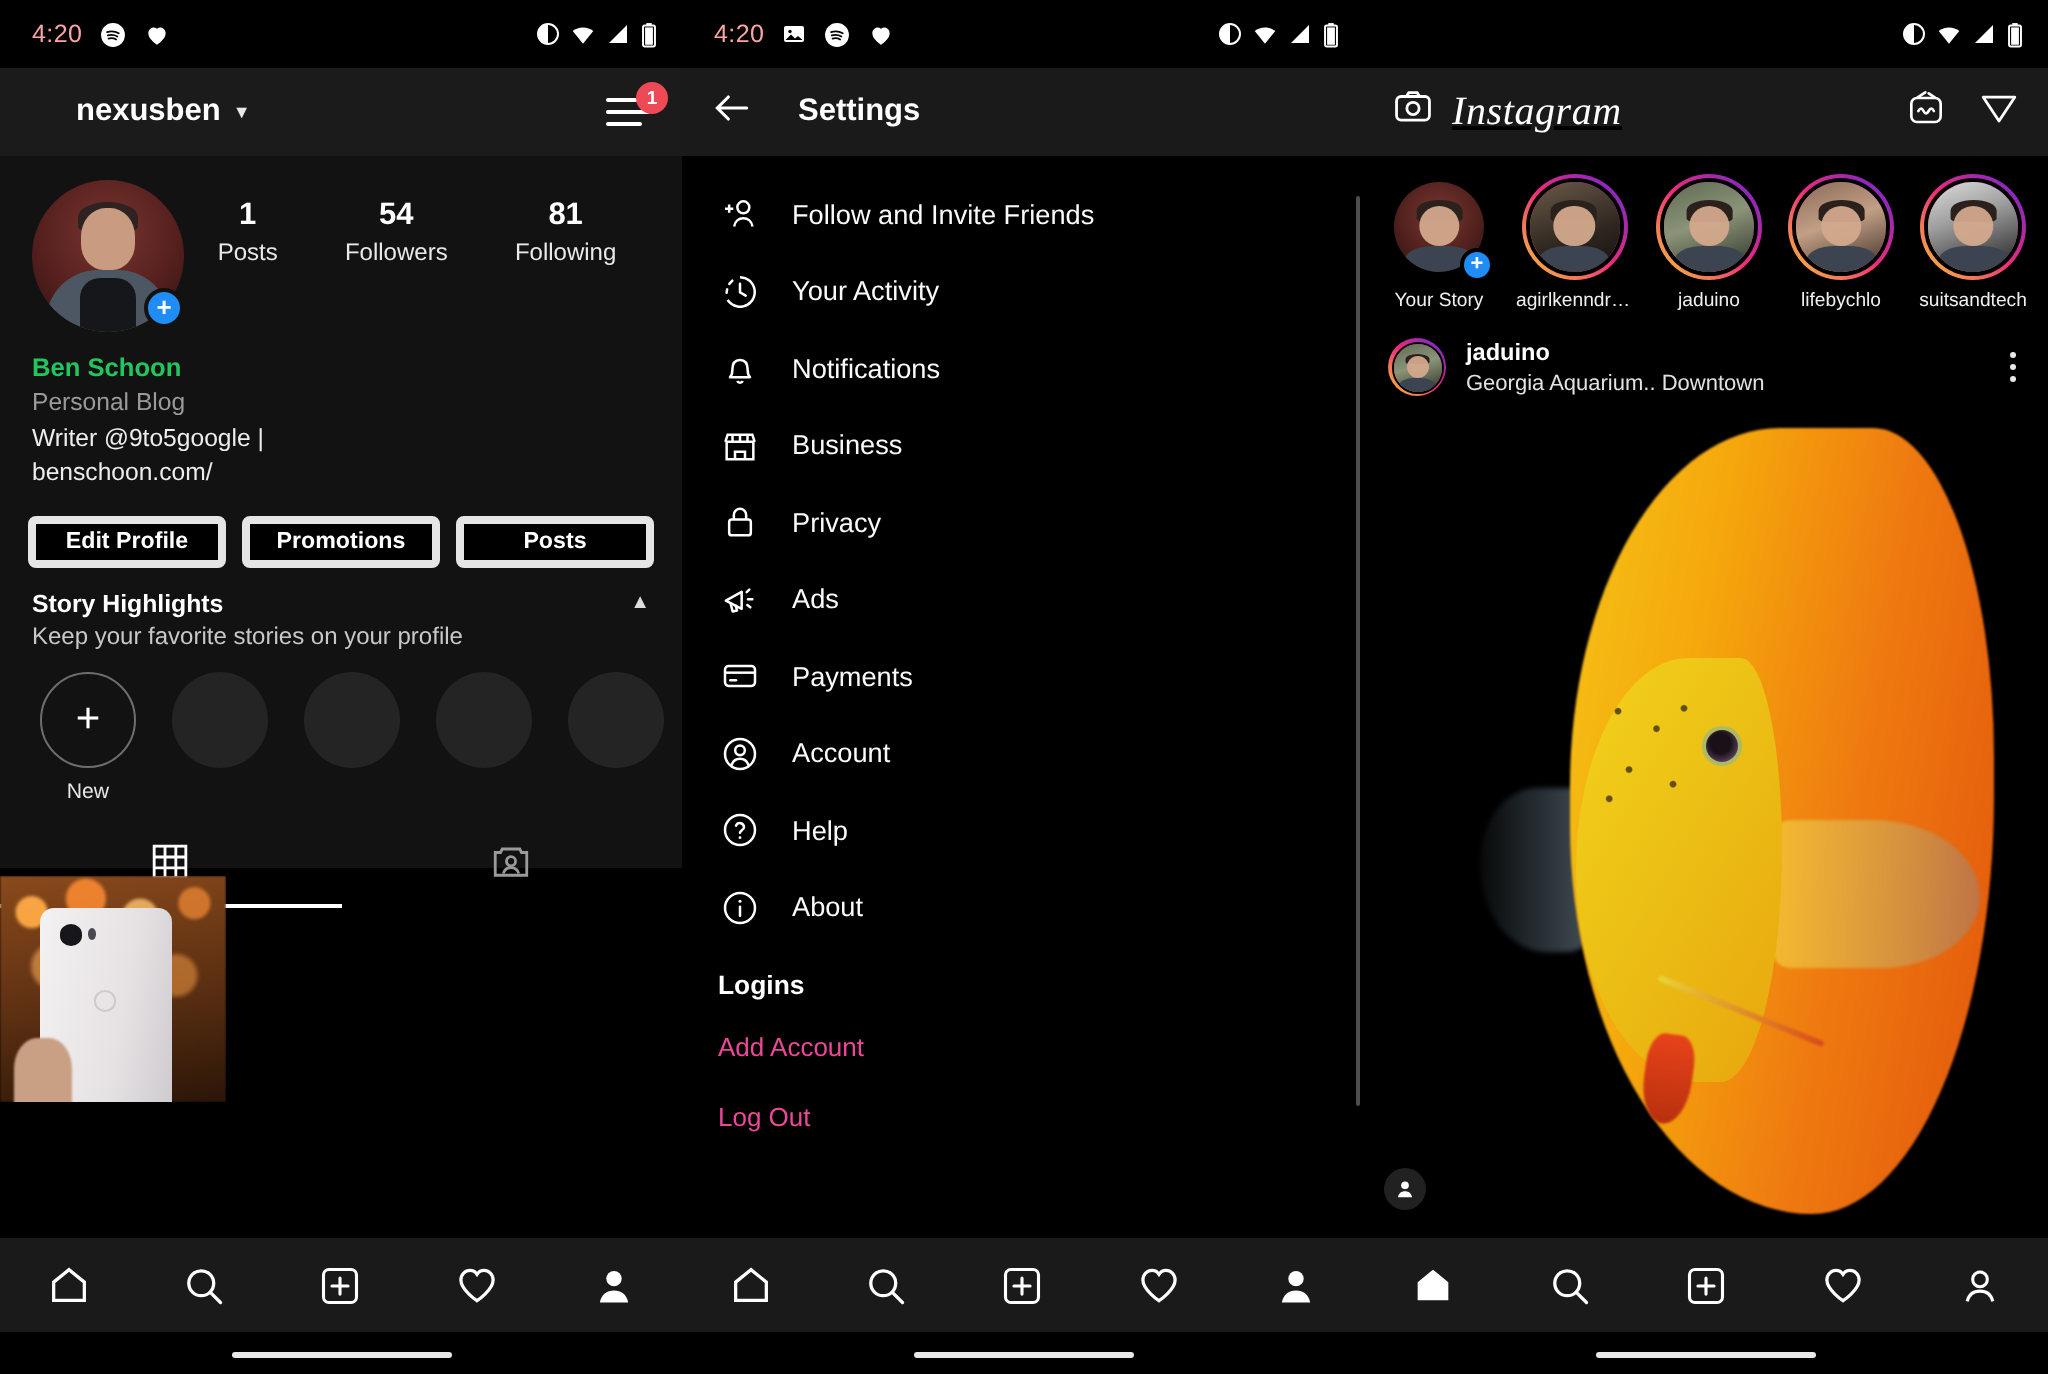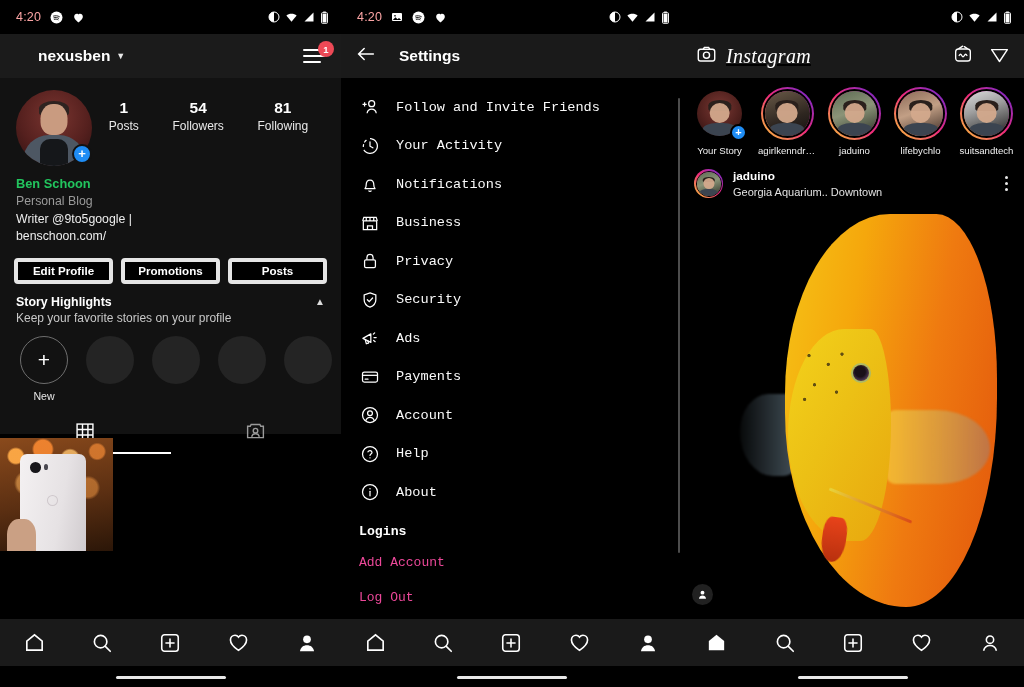--- a/index.html
+++ b/index.html
@@ -120,21 +120,21 @@
              border-radius: 50%; background: #17161a; }
   .pix-flash { position: absolute; left: 36%; top: 10%; width: 6%; height: 5.5%;
                border-radius: 50%; background: #4a4850; }
   .pix-fp { position: absolute; left: 40%; top: 40%; width: 17%; height: 10%;
             border-radius: 50%; border: 1.5px solid #cfc8cc; }
   .finger { position: absolute; left: 6%; bottom: -6%; width: 26%; height: 34%;
             background: #caa084; border-radius: 40% 40% 10% 10%; filter: blur(.6px); }
 
   
   .set-title { font-size: 15.5px; font-weight: 700; color: #fff; margin-left: 22px; }
-  .set-list { padding-top: 10px; font-family: Liberation Mono, monospace; }
+  .set-list { padding-top: 10px; }
   .set-item { display: flex; align-items: center; height: 38.5px; padding: 0 18px; }
   .set-item .lbl { font-size: 13.6px; color: #fafafa; margin-left: 16px; }
   .set-icon { width: 21px; height: 21px; flex: none; display: flex;
               align-items: center; justify-content: center; }
   .set-section { font-size: 13.2px; font-weight: 700; color: #fff; padding: 12px 18px 6px 18px; }
   .set-link { font-size: 13px; color: #ec4899; padding: 10px 18px; }
   .scrollbar { position: absolute; right: 2px; top: 98px; width: 2px; height: 455px;
                background: #4d4d4d; border-radius: 1px; }
 
   
@@ -534,29 +534,20 @@
           <svg width="20" height="20" viewBox="0 0 24 24" fill="none" stroke="#fff" stroke-width="1.5">
               <rect x="5.5" y="10.5" width="13" height="9.5" rx="1.6"></rect>
               <path d="M8.3 10.5V7.8a3.7 3.7 0 017.4 0v2.7"></path>
             </svg>
         </span>
         <span class="lbl">Privacy</span>
       </div>
       <div class="set-item">
         <span class="set-icon">
           <svg width="20" height="20" viewBox="0 0 24 24" fill="none" stroke="#fff" stroke-width="1.5">
-              <path d="M12 3.4l7 2.6v5.6c0 4.3-3 7.4-7 8.9-4-1.5-7-4.6-7-8.9V6z"></path>
-              <path d="M8.8 11.7l2.3 2.3 4-4.4" stroke-linecap="round"></path>
-            </svg>
-        </span>
-        <span class="lbl">Security</span>
-      </div>
-      <div class="set-item">
-        <span class="set-icon">
-          <svg width="20" height="20" viewBox="0 0 24 24" fill="none" stroke="#fff" stroke-width="1.5">
               <path d="M3.5 12.4l9.5-5.3v10.2l-9.5-4.9z" stroke-linejoin="round"></path>
               <path d="M6.4 14.3l1.2 4.6 2.6-.6-.9-3.4" stroke-linejoin="round"></path>
               <path d="M16 7.3l1.6-1.5M16.8 11.5h2.6M16.4 15l1.8 1.4" stroke-linecap="round"></path>
             </svg>
         </span>
         <span class="lbl">Ads</span>
       </div>
       <div class="set-item">
         <span class="set-icon">
           <svg width="20" height="20" viewBox="0 0 24 24" fill="none" stroke="#fff" stroke-width="1.5">

